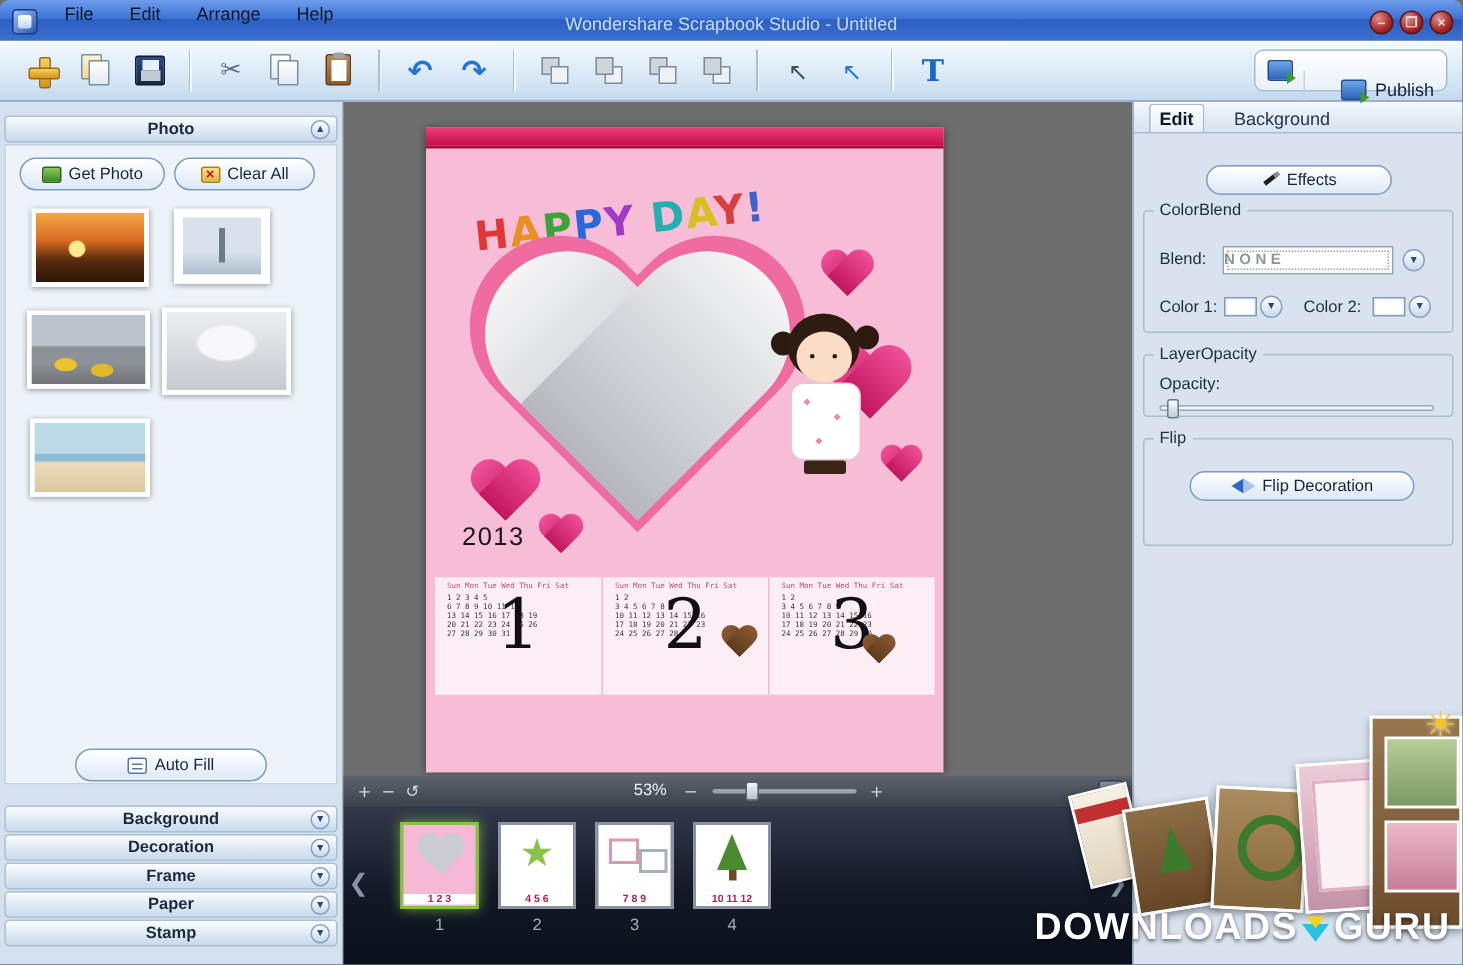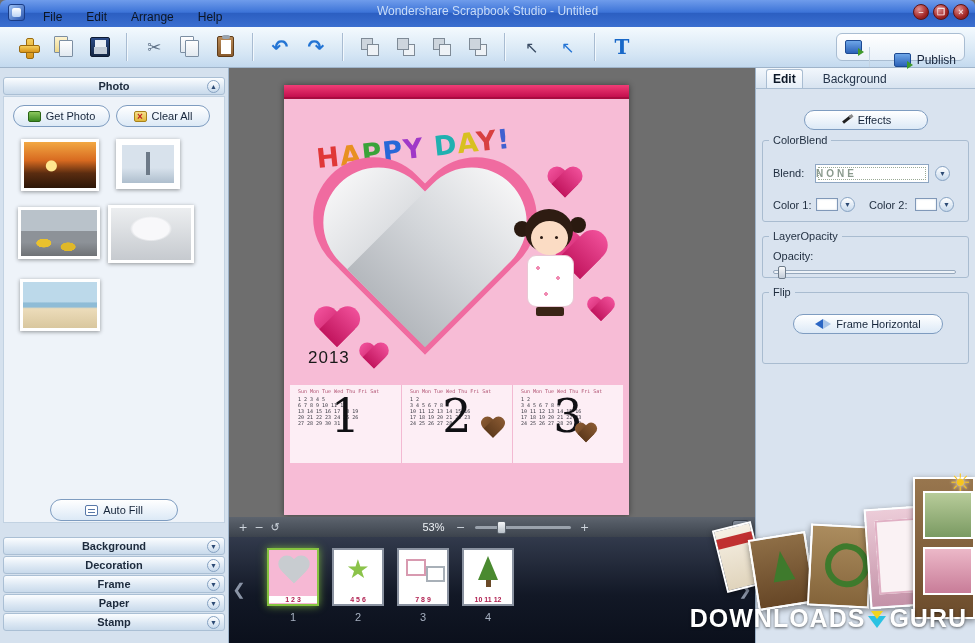--- a/index.html
+++ b/index.html
@@ -2,21 +2,21 @@
 <html><head>
 <meta charset="utf-8">
 <style>
   * { box-sizing: border-box; margin: 0; padding: 0; }
   html,body { width:975px; height:643px; overflow:hidden; }
   body { font-family:"Liberation Sans", sans-serif; position:relative; background:#6e6e6e; font-size:12px; }
 
   
   .titlebar { position:absolute; top:0; left:0; right:0; height:27px;
     background:linear-gradient(#6f9ceb 0%, #3d74d8 45%, #2c5fc2 50%, #3b6fd0 100%);
-    border-radius:6px 6px 0 0; display:flex; align-items:flex-start; padding:4px 6px; z-index:10; }
+    border-radius:6px 6px 0 0; display:flex; align-items:flex-end; padding:4px 6px; z-index:10; }
   .app-icon { width:17px; height:17px; border-radius:3px; margin:0 6px 0 2px;
     background:linear-gradient(135deg,#9ec2f5,#2a56b0); border:1px solid #1a3c86; position:relative; }
   .app-icon::after { content:""; position:absolute; left:3px; top:3px; width:9px; height:9px;
     background:linear-gradient(#ffffff,#bcd4f5); border-radius:2px; }
   .menu-item { color:#0c1625; padding:0 12px; height:27px; line-height:26px; font-size:12px; cursor:default; }
   .win-title { position:absolute; left:0; right:0; text-align:center; color:#c9dcf8; font-size:12px; pointer-events:none; }
   .win-btns { margin-left:auto; display:flex; gap:4px; z-index:2; }
   .wb { width:16px; height:16px; border-radius:50%; border:1px solid #5d1414; color:#f6dcdc;
     background:radial-gradient(circle at 35% 30%, #e09090, #a42828 60%, #6e1212 100%);
     font-size:9px; line-height:14px; text-align:center; font-weight:bold; }
@@ -492,21 +492,21 @@
       </div>
   </fieldset>
 
   <fieldset class="fs-flip">
     <legend>Flip</legend>
     <div class="pill btn-flip fh">
       <span class="flip-ic">
           <span class="a"></span>
           <span class="b"></span>
         </span>
-      <span>Frame Horizontal</span>
+      <span>Flip Decoration</span>
     </div>
   </fieldset>
 </div>
 
 <div class="promo">
   <div class="card c0"></div>
   <div class="card c1"></div>
   <div class="card c2"></div>
   <div class="card c3"></div>
   <div class="card c4"></div>

